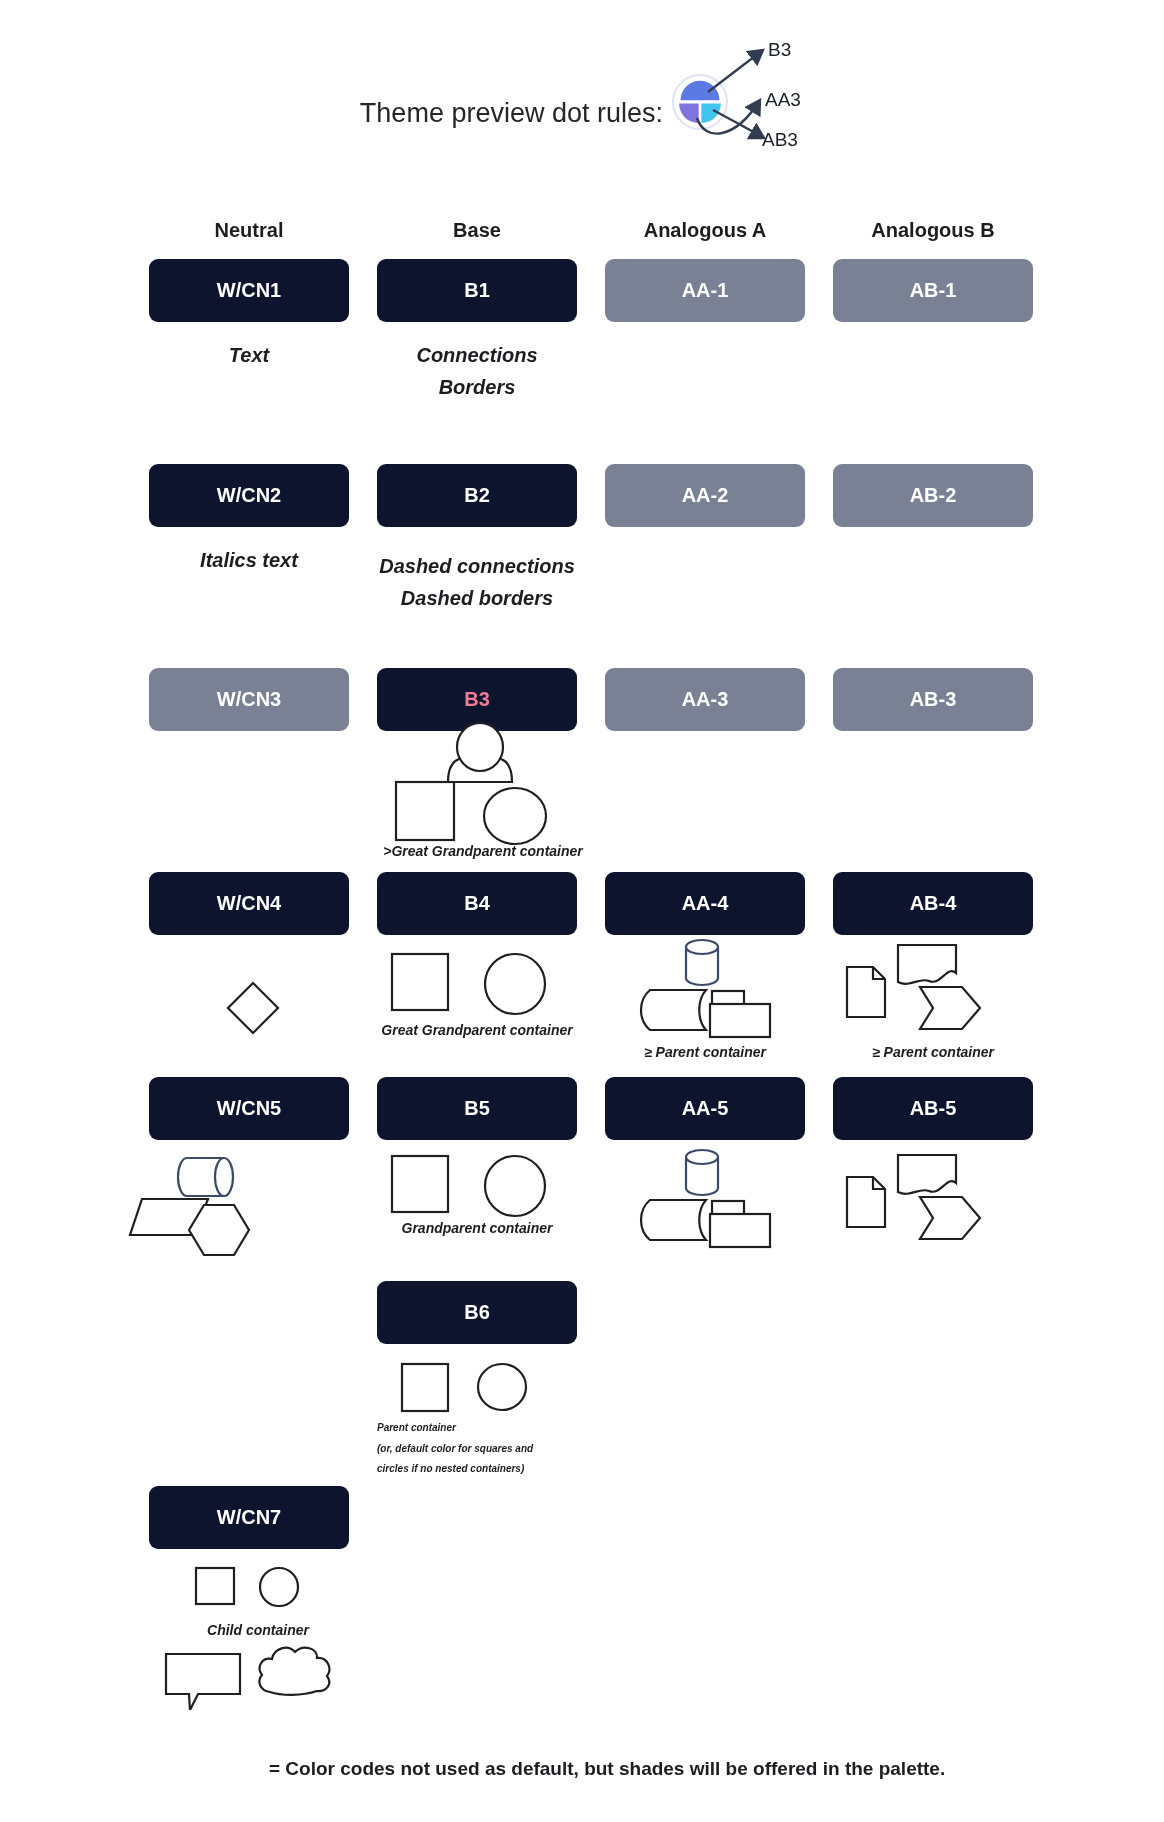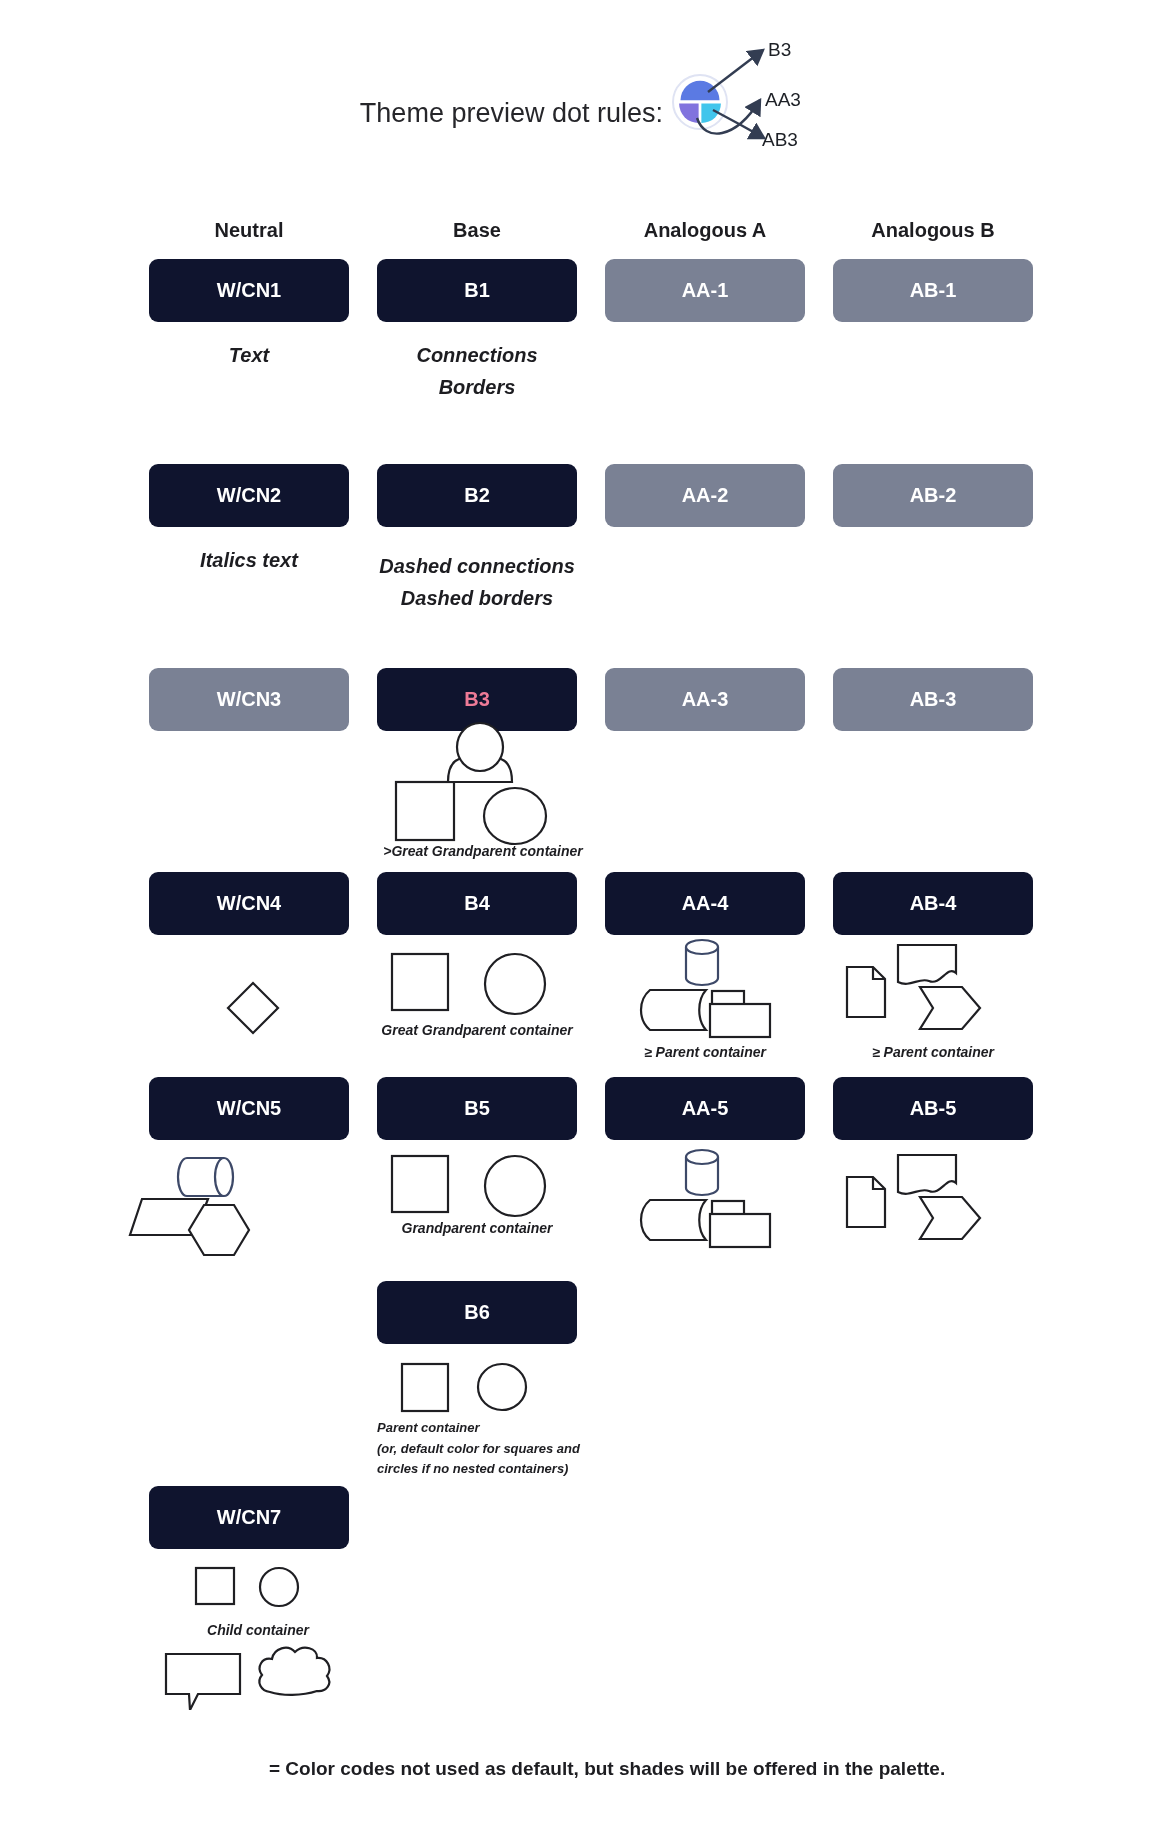--- a/index.html
+++ b/index.html
@@ -14,21 +14,21 @@
   .box{position:absolute;width:200px;height:63px;border-radius:9px;
     display:flex;align-items:center;justify-content:center;
     color:#ffffff;font-weight:bold;font-size:20px;}
   .box.dark{background:var(--dark);}
   .box.gray{background:var(--gray);}
   .box.gray-light{background:var(--gray-light);}
   .box.pink-text{color:var(--pink);}
   .cap{position:absolute;font-weight:bold;color:#1d1d21;white-space:pre-line;text-align:center;font-style:italic;}
   .cap.big{font-size:20px;line-height:32px;}
   .cap.small{font-size:14px;line-height:20.5px;}
-  .cap.tiny{font-size:13px;line-height:20.5px;}
+  .cap.tiny{font-size:10px;line-height:20.5px;}
   .cap.italic{font-style:italic;}
   .cap.leftal{text-align:left;}
   .shape-svg{position:absolute;}
   .legend{position:absolute;left:222px;top:1752px;display:flex;align-items:center;}
   .legend-dot{width:27px;height:33px;border-radius:50%;background:var(--legend-dot);flex:none;}
   .legend-text{font-weight:bold;font-size:19px;color:#1d1d21;margin-left:20px;white-space:nowrap;}
 </style>
 </head>
 <body>
 

